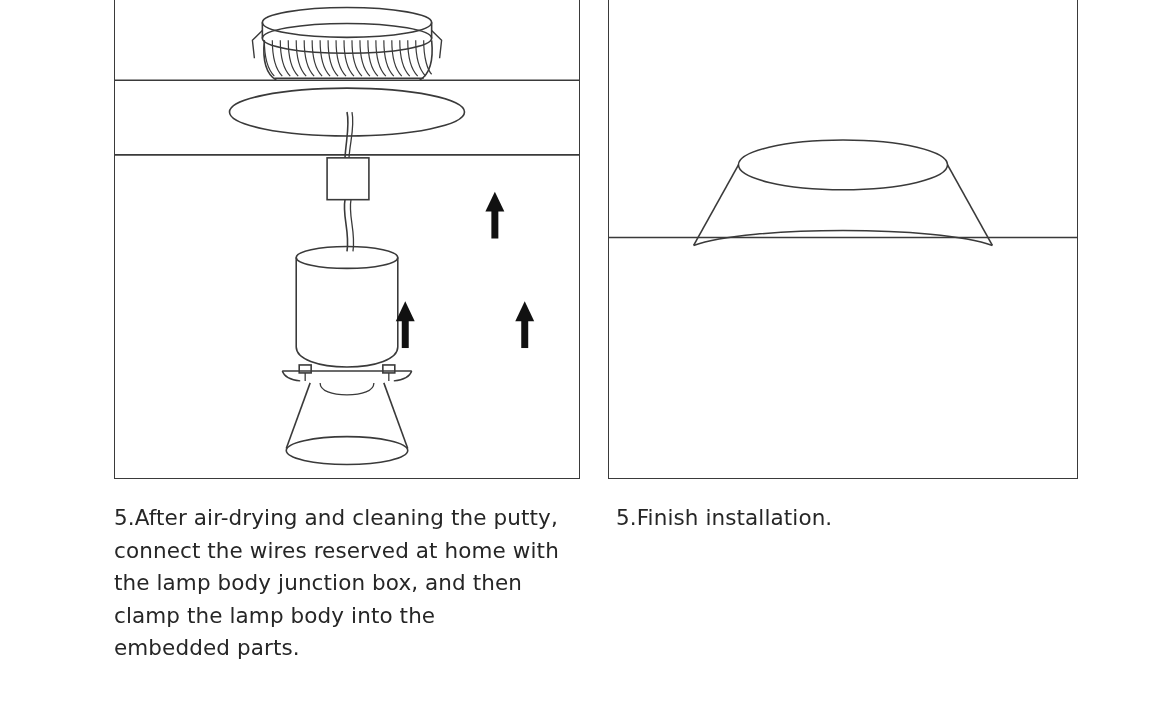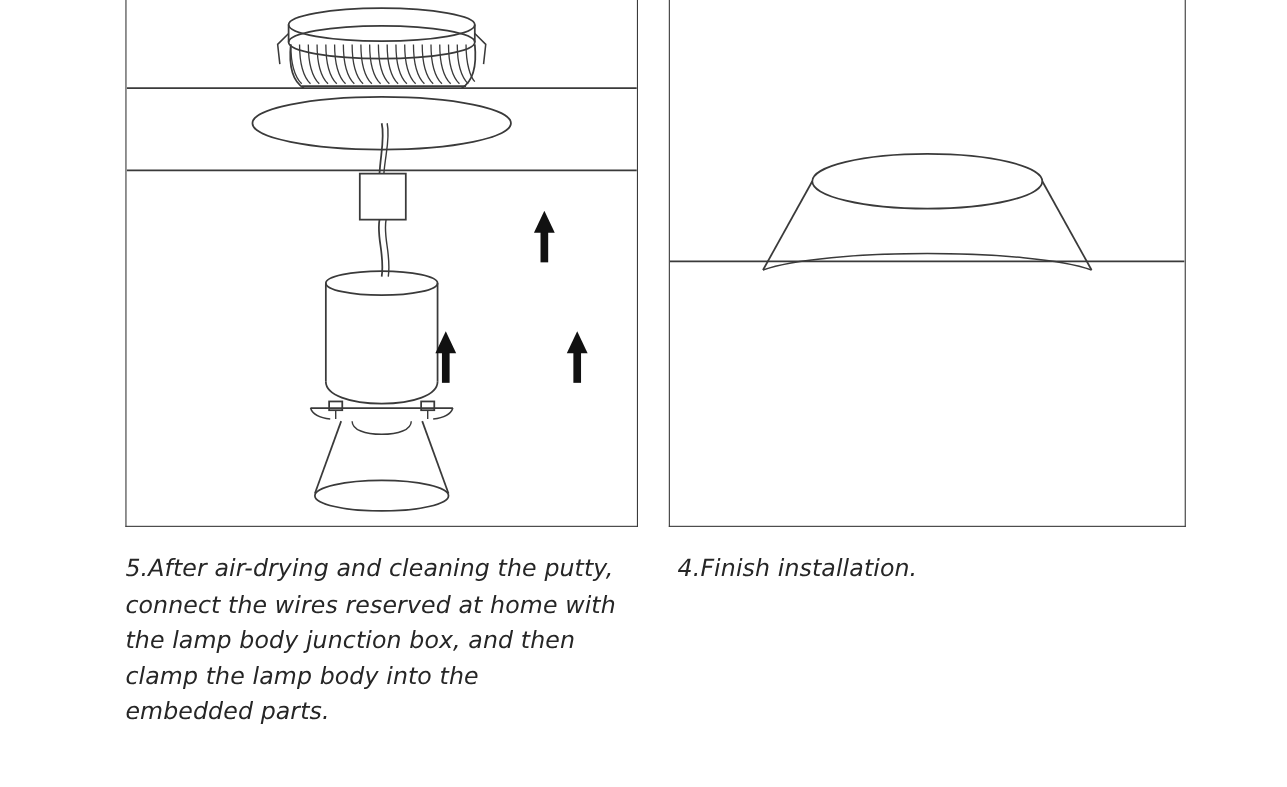--- a/index.html
+++ b/index.html
@@ -11,21 +11,20 @@
     width: 1170px;
     height: 715px;
     position: relative;
     font-family: "DejaVu Sans", sans-serif;
     color: #2b2b2b;
     overflow: hidden;
   }
   .page {
     position: absolute;
     inset: 0;
-    font-style: italic;
   }
   .panel {
     position: absolute;
     border: 1px solid #3a3a3a;
     box-sizing: border-box;
     background: #ffffff;
     overflow: hidden;
   }
   #panel-left {
     left: 114px;
@@ -170,15 +169,15 @@
       </g>
     </svg>
   </div>
 
   <div class="caption-block" id="caption-left">5.After air-drying and cleaning the putty,
 connect the wires reserved at home with
 the lamp body junction box, and then
 clamp the lamp body into the
 embedded parts.</div>
 
-  <div class="caption-block" id="caption-right">4.Finish installation.</div>
+  <div class="caption-block" id="caption-right">5.Finish installation.</div>
 
 </div>
 
 </body></html>

